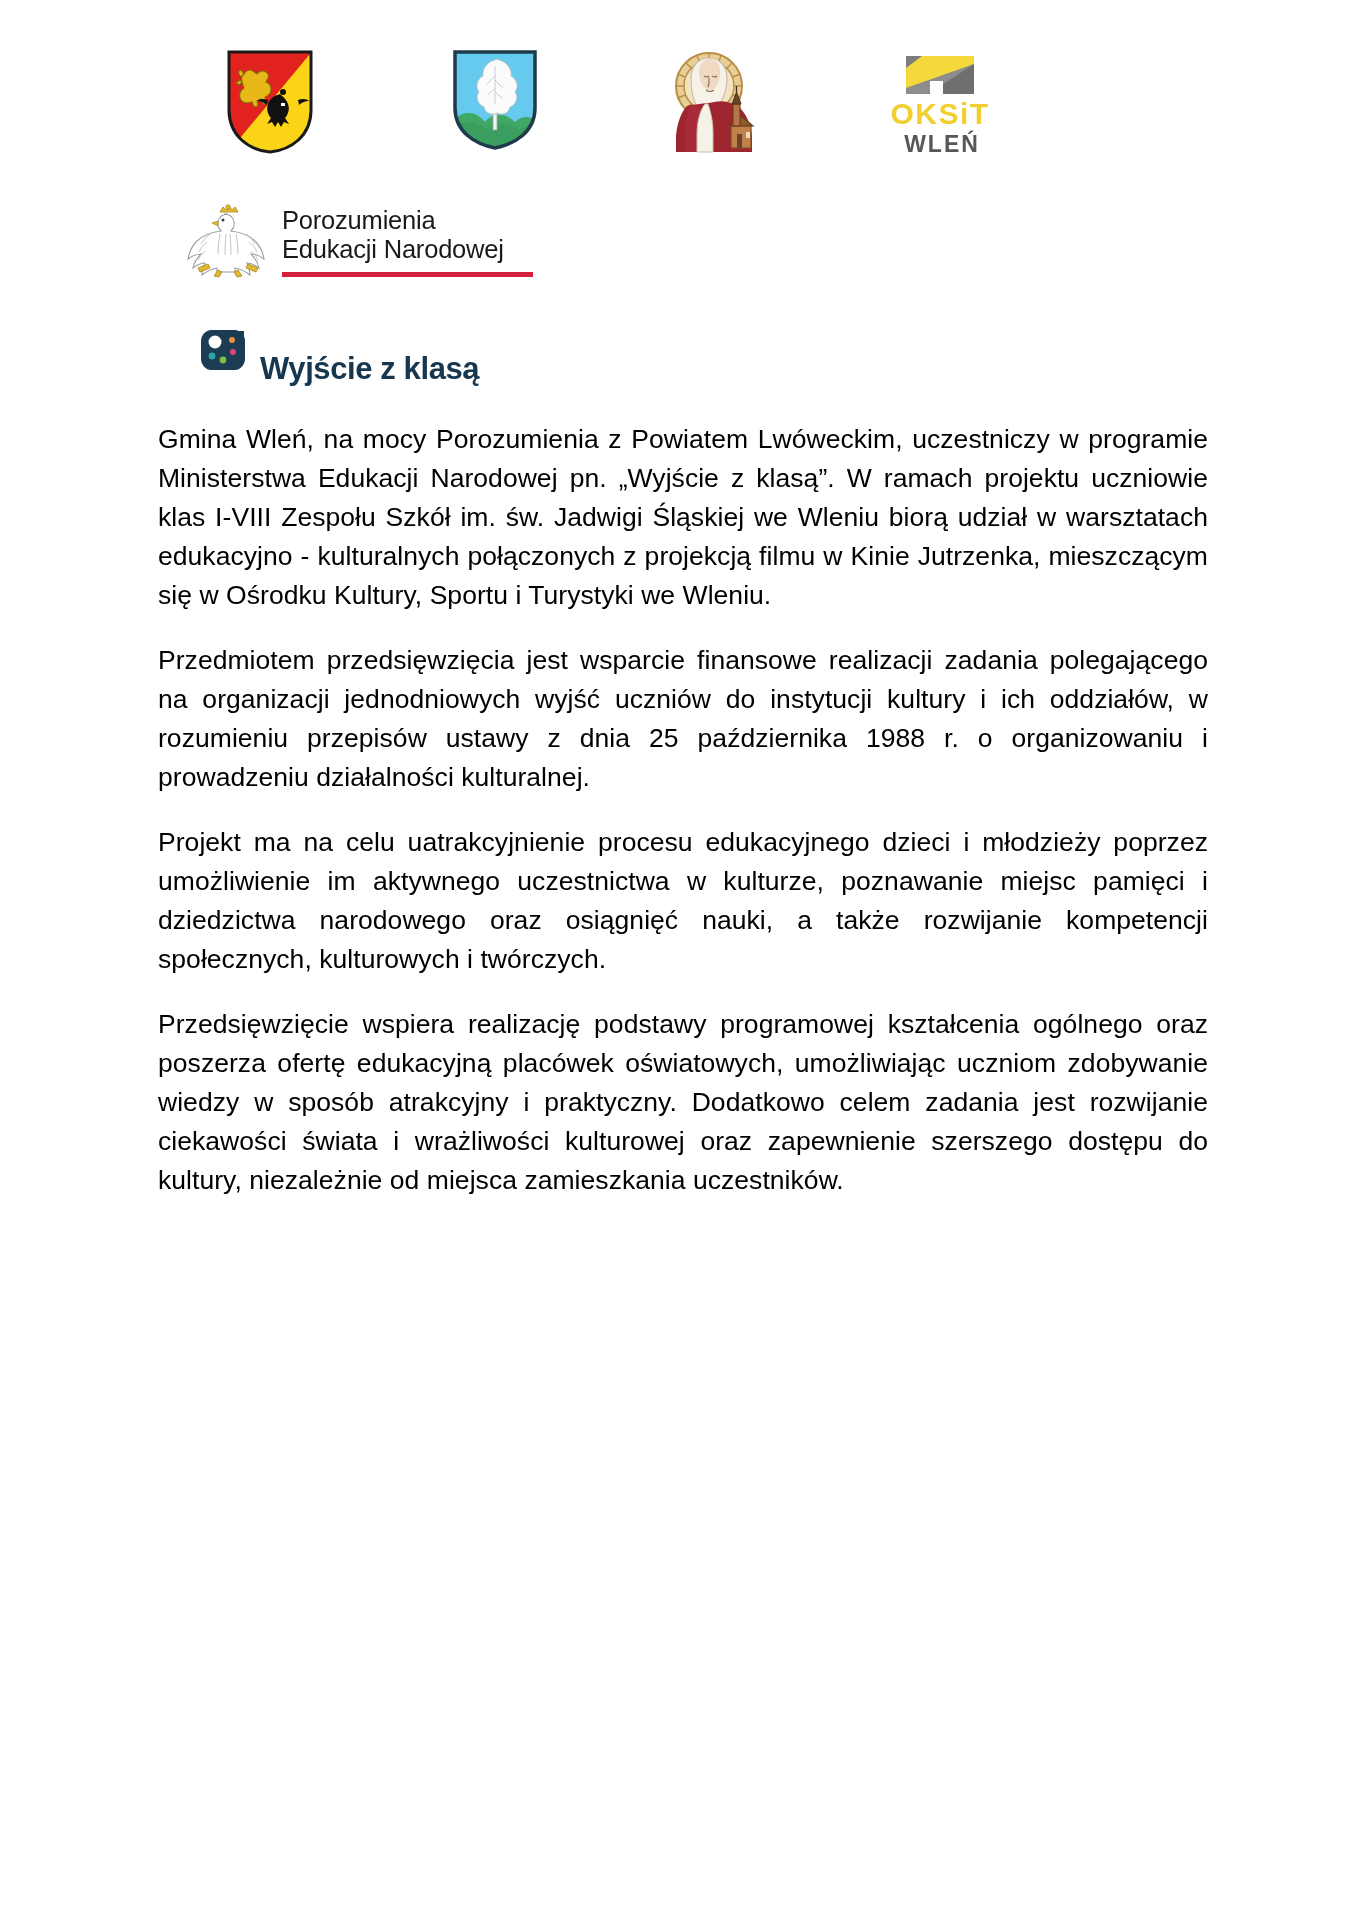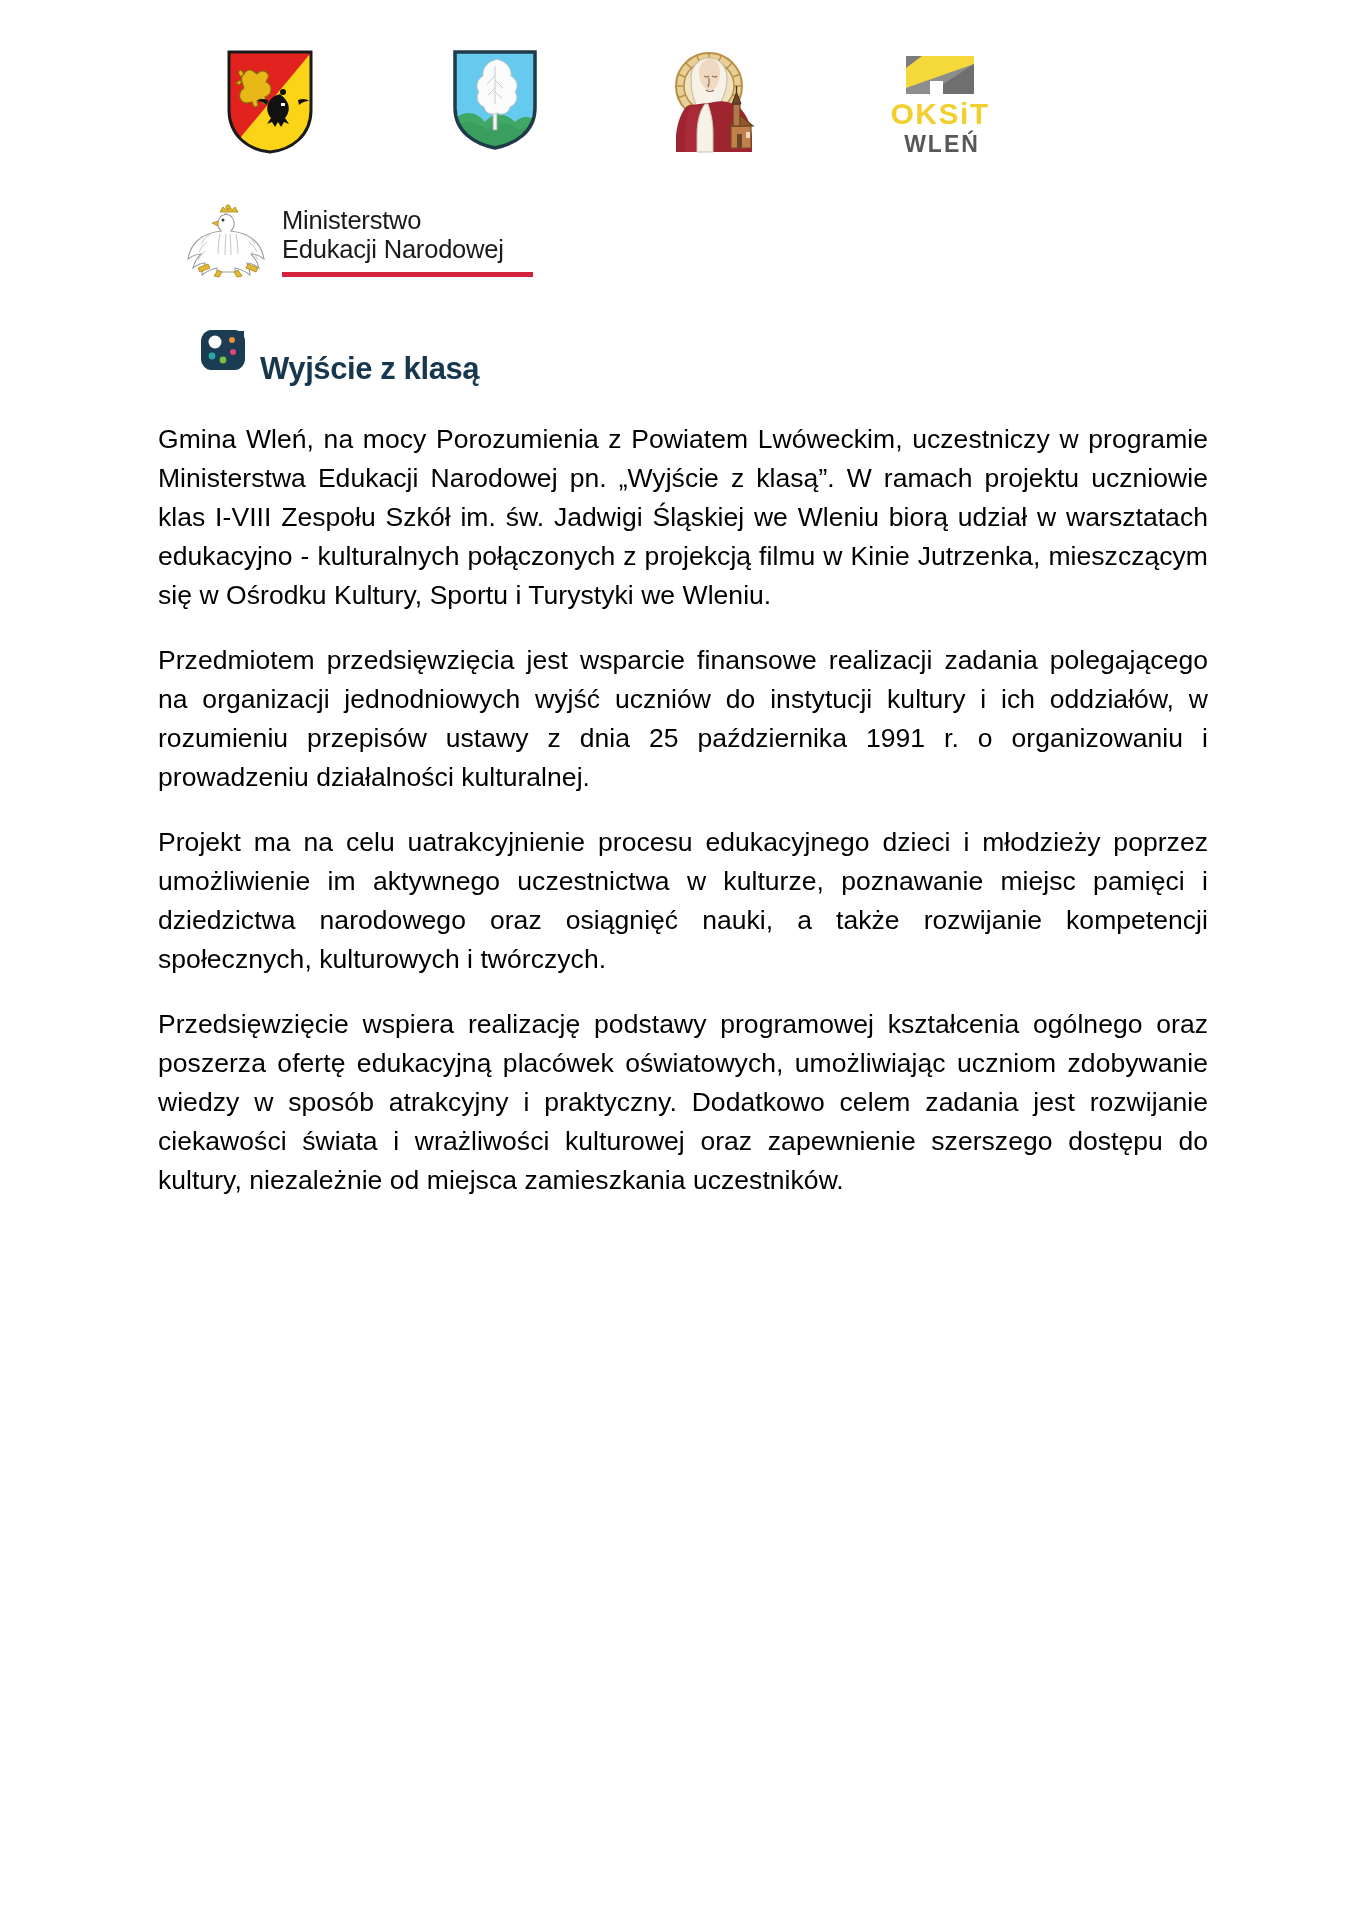--- a/index.html
+++ b/index.html
@@ -283,39 +283,39 @@
       <circle cx="41" cy="18" r="1.5" fill="#3a3a3a"></circle>
 
       <g fill="#e3b92f" stroke="#a8851a" stroke-width="0.8">
         <path d="M26 62 l-10 4 2 4 10-4 z"></path>
         <path d="M66 62 l10 4 -2 4 -10-4 z"></path>
         <path d="M36 68 l-4 6 5 1 3-5 z"></path>
         <path d="M56 68 l4 6 -5 1 -3-5 z"></path>
       </g>
     </svg>
     <div class="ministry-text">
-      <div class="ministry-line">Ministerstwo</div>
+      <div class="ministry-line">Porozumienia</div>
       <div class="ministry-line">Edukacji Narodowej</div>
     </div>
     <div class="ministry-bar"></div>
   </div>
 
   <div class="wyjscie">
     <svg class="wyjscie-mark" viewBox="0 0 46 42" aria-hidden="true">
       <path d="M11 1 L35 1 C40 1 45 6 45 12 L45 30 C45 36 40 41 35 41 L11 41 C6 41 1 36 1 30 L1 12 C1 6 6 1 11 1 Z" fill="#1b3c52"></path>
       <path d="M22 2 L44 2 L44 20 L30 40 L12 40 L2 22 Z" fill="#1b3c52"></path>
       <circle cx="15" cy="13" r="6.5" fill="#ffffff"></circle>
       <circle cx="32" cy="11" r="3" fill="#e8913c"></circle>
       <circle cx="33" cy="23" r="3" fill="#e0457b"></circle>
       <circle cx="12" cy="27" r="3.4" fill="#2aa8a8"></circle>
       <circle cx="23" cy="31" r="3.4" fill="#7ac143"></circle>
     </svg>
     <div class="wyjscie-word">Wyjście z klasą</div>
   </div>
 
   <div class="body-text">
     <p class="para">Gmina Wleń, na mocy Porozumienia z Powiatem Lwóweckim, uczestniczy w programie Ministerstwa Edukacji Narodowej pn. „Wyjście z klasą”. W ramach projektu uczniowie klas I-VIII Zespołu Szkół im. św. Jadwigi Śląskiej we Wleniu biorą udział w warsztatach edukacyjno - kulturalnych połączonych z projekcją filmu w Kinie Jutrzenka, mieszczącym się w Ośrodku Kultury, Sportu i Turystyki we Wleniu.</p>
-    <p class="para">Przedmiotem przedsięwzięcia jest wsparcie finansowe realizacji zadania polegającego na organizacji jednodniowych wyjść uczniów do instytucji kultury i ich oddziałów, w rozumieniu przepisów ustawy z dnia 25 października 1991 r. o organizowaniu i prowadzeniu działalności kulturalnej.</p>
+    <p class="para">Przedmiotem przedsięwzięcia jest wsparcie finansowe realizacji zadania polegającego na organizacji jednodniowych wyjść uczniów do instytucji kultury i ich oddziałów, w rozumieniu przepisów ustawy z dnia 25 października 1988 r. o organizowaniu i prowadzeniu działalności kulturalnej.</p>
     <p class="para">Projekt ma na celu uatrakcyjnienie procesu edukacyjnego dzieci i młodzieży poprzez umożliwienie im aktywnego uczestnictwa w kulturze, poznawanie miejsc pamięci i dziedzictwa narodowego oraz osiągnięć nauki, a także rozwijanie kompetencji społecznych, kulturowych i twórczych.</p>
     <p class="para">Przedsięwzięcie wspiera realizację podstawy programowej kształcenia ogólnego oraz poszerza ofertę edukacyjną placówek oświatowych, umożliwiając uczniom zdobywanie wiedzy w sposób atrakcyjny i praktyczny. Dodatkowo celem zadania jest rozwijanie ciekawości świata i wrażliwości kulturowej oraz zapewnienie szerszego dostępu do kultury, niezależnie od miejsca zamieszkania uczestników.</p>
   </div>
 
 </div>
 
 </body></html>

